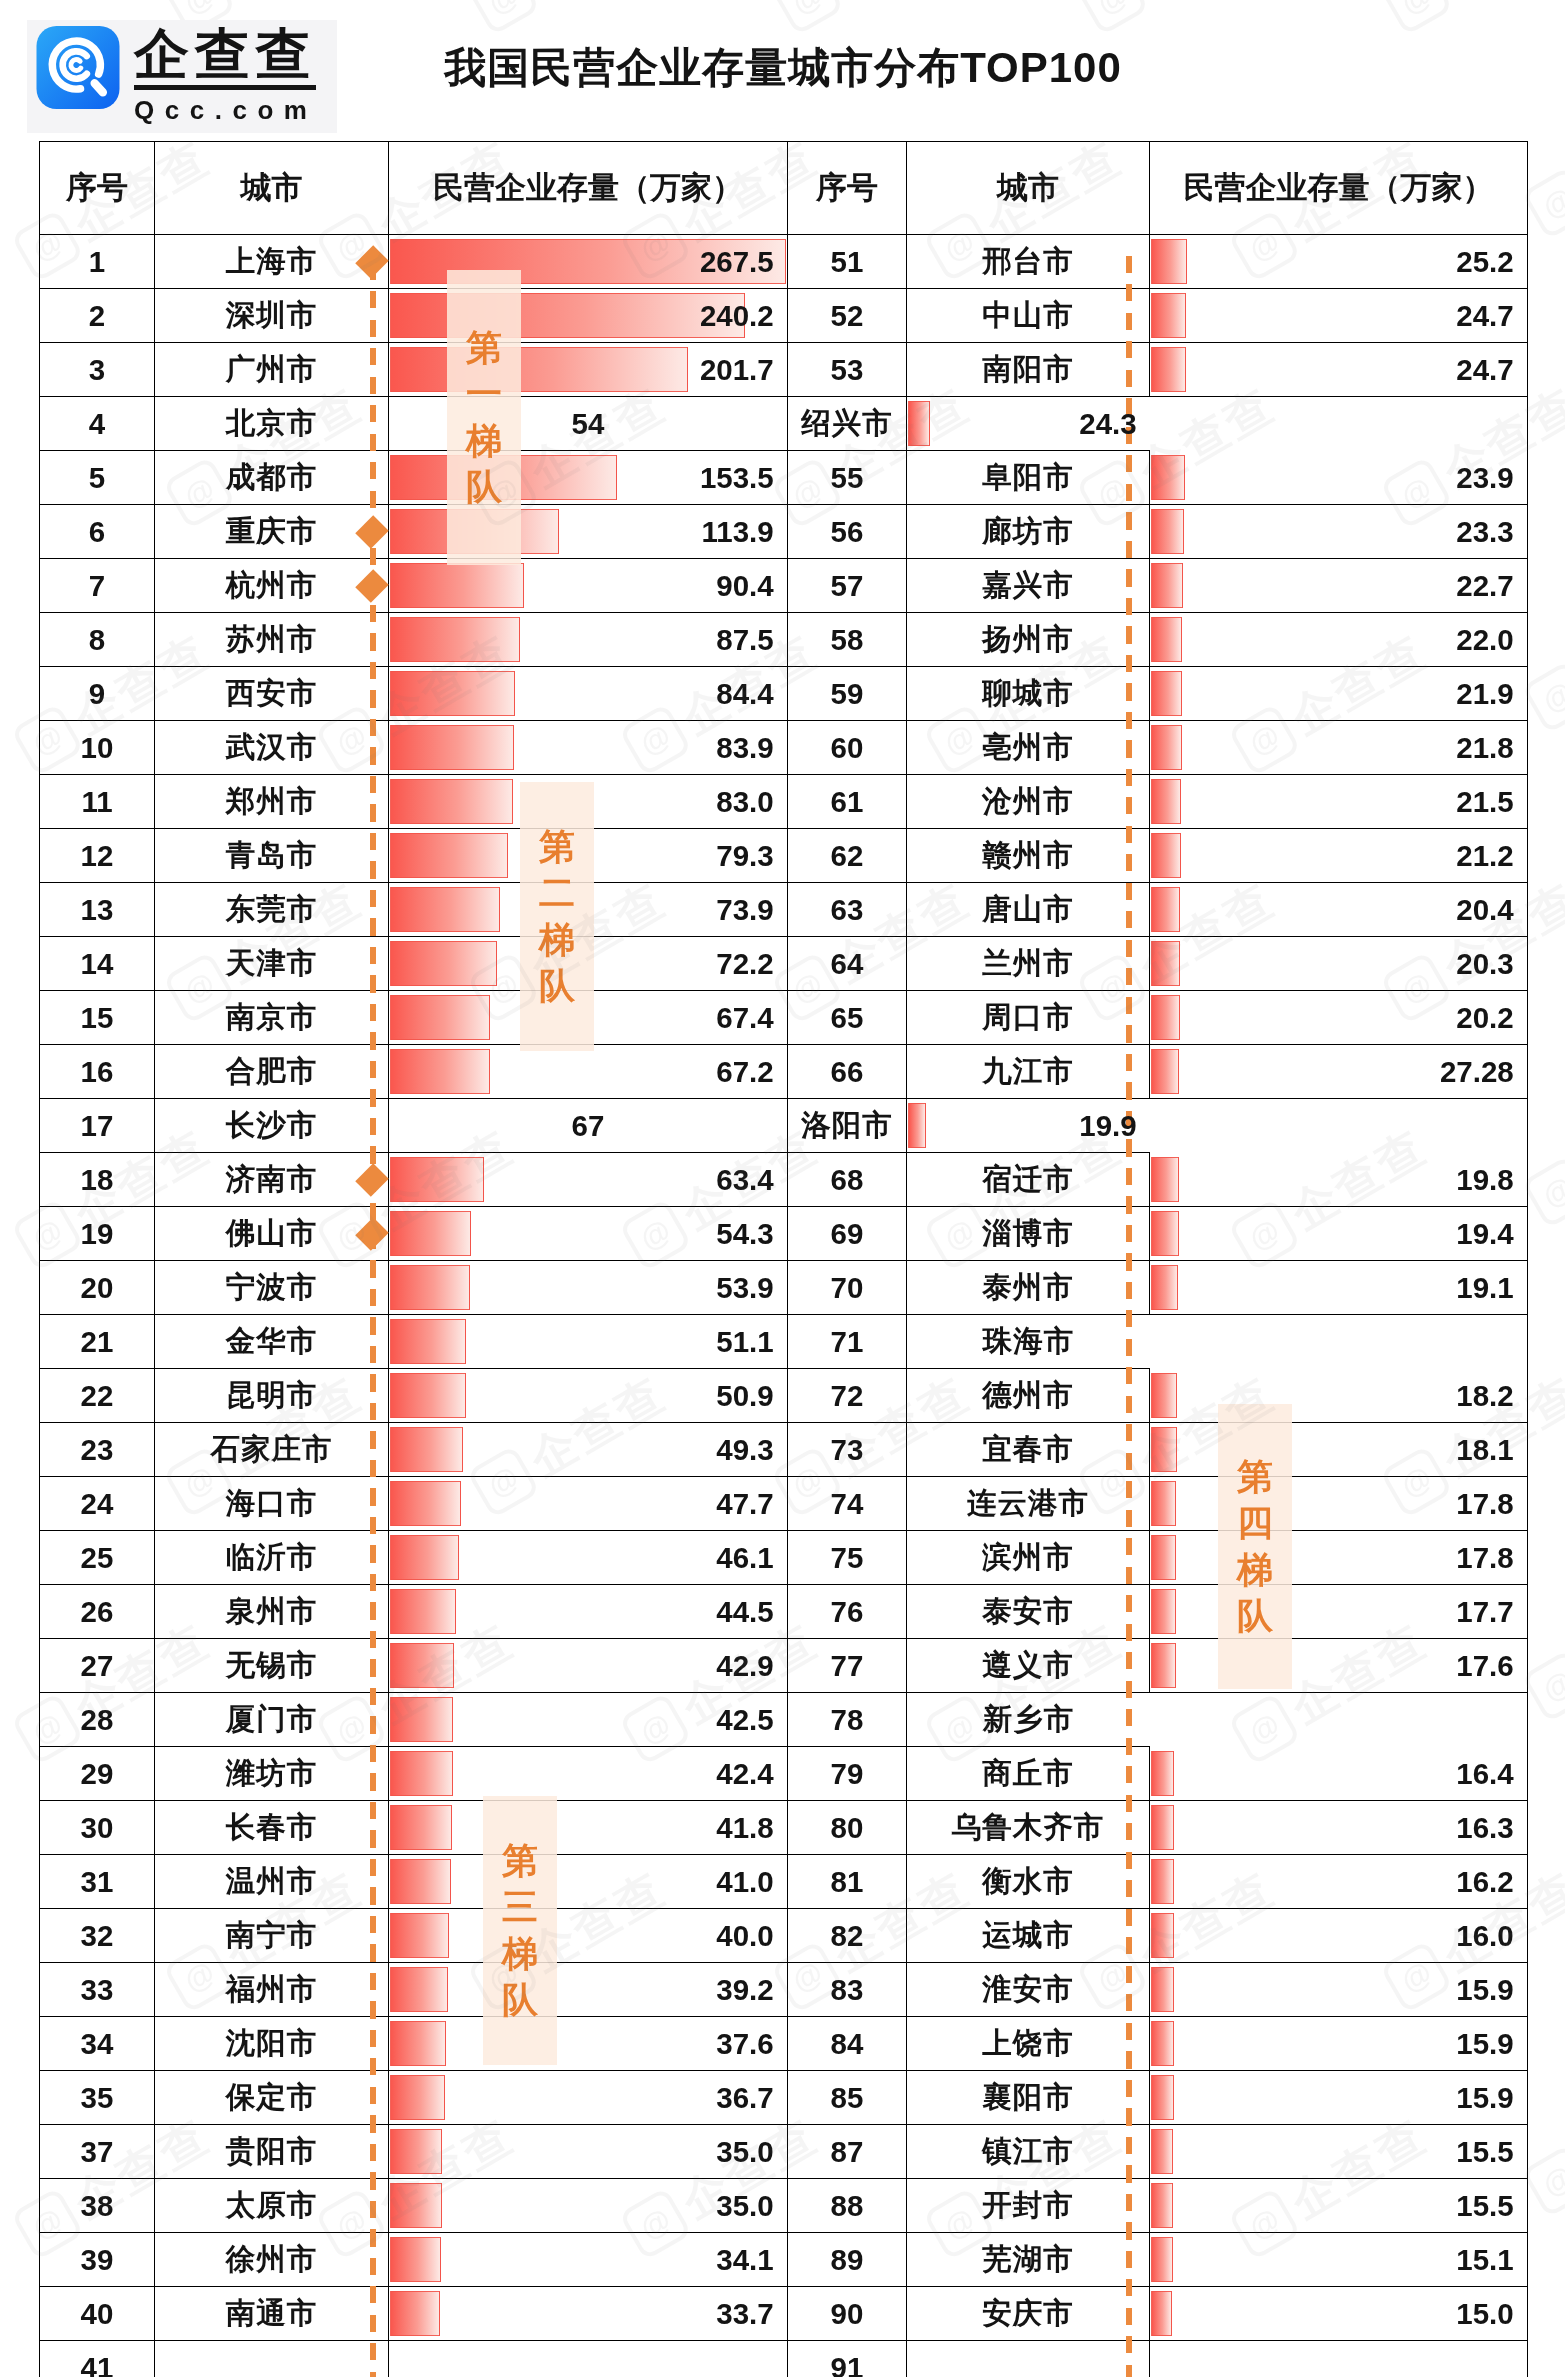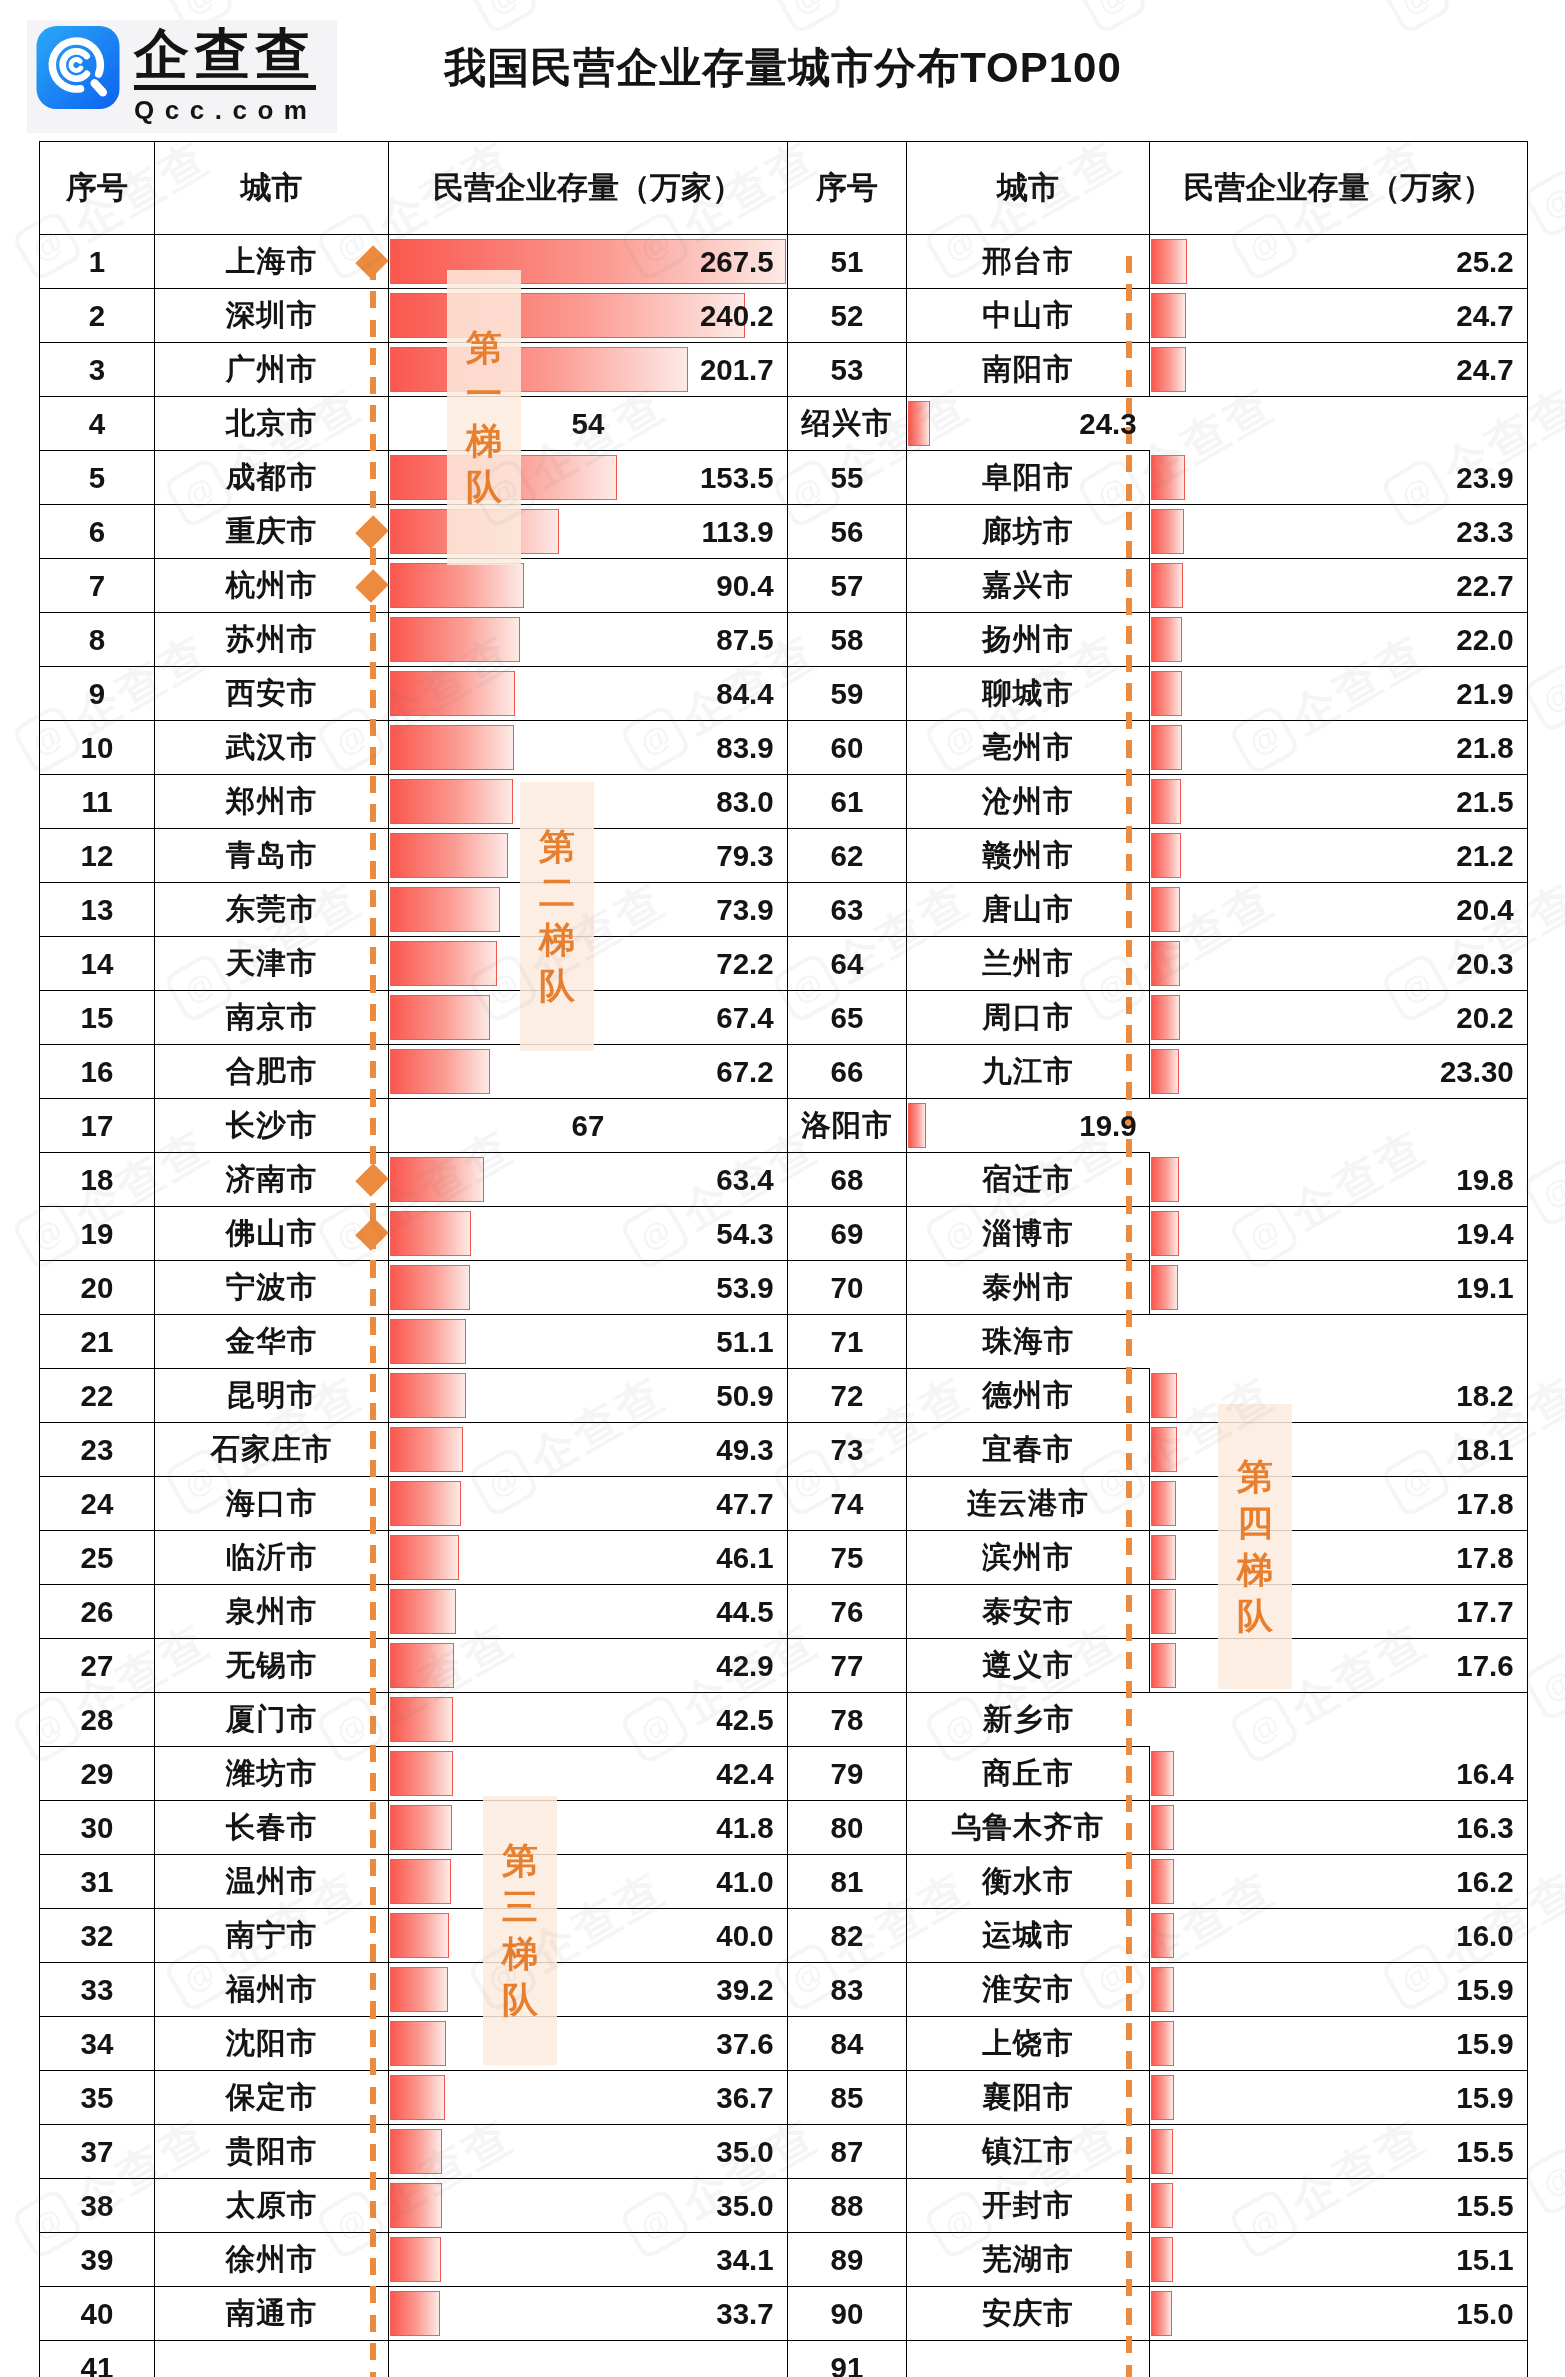--- a/index.html
+++ b/index.html
@@ -628,21 +628,21 @@
           <div class="cell val">
             <span class="bar" style="width: 24.9456%;"></span>
             <span class="num">67.2</span>
           </div>
           <div class="cell rank">66</div>
           <div class="cell city">
             <span>九江市</span>
           </div>
           <div class="cell val">
             <span class="bar" style="width: 7.41687%;"></span>
-            <span class="num">23.30</span>
+            <span class="num">27.28</span>
           </div>
         </div>
         <div class="grid-row dr">
           <div class="cell rank">17</div>
           <div class="cell city">
             <span>长沙市</span>
           </div>
           <div class="cell rank">67</div>
           <div class="cell city">
             <span>洛阳市</span>

